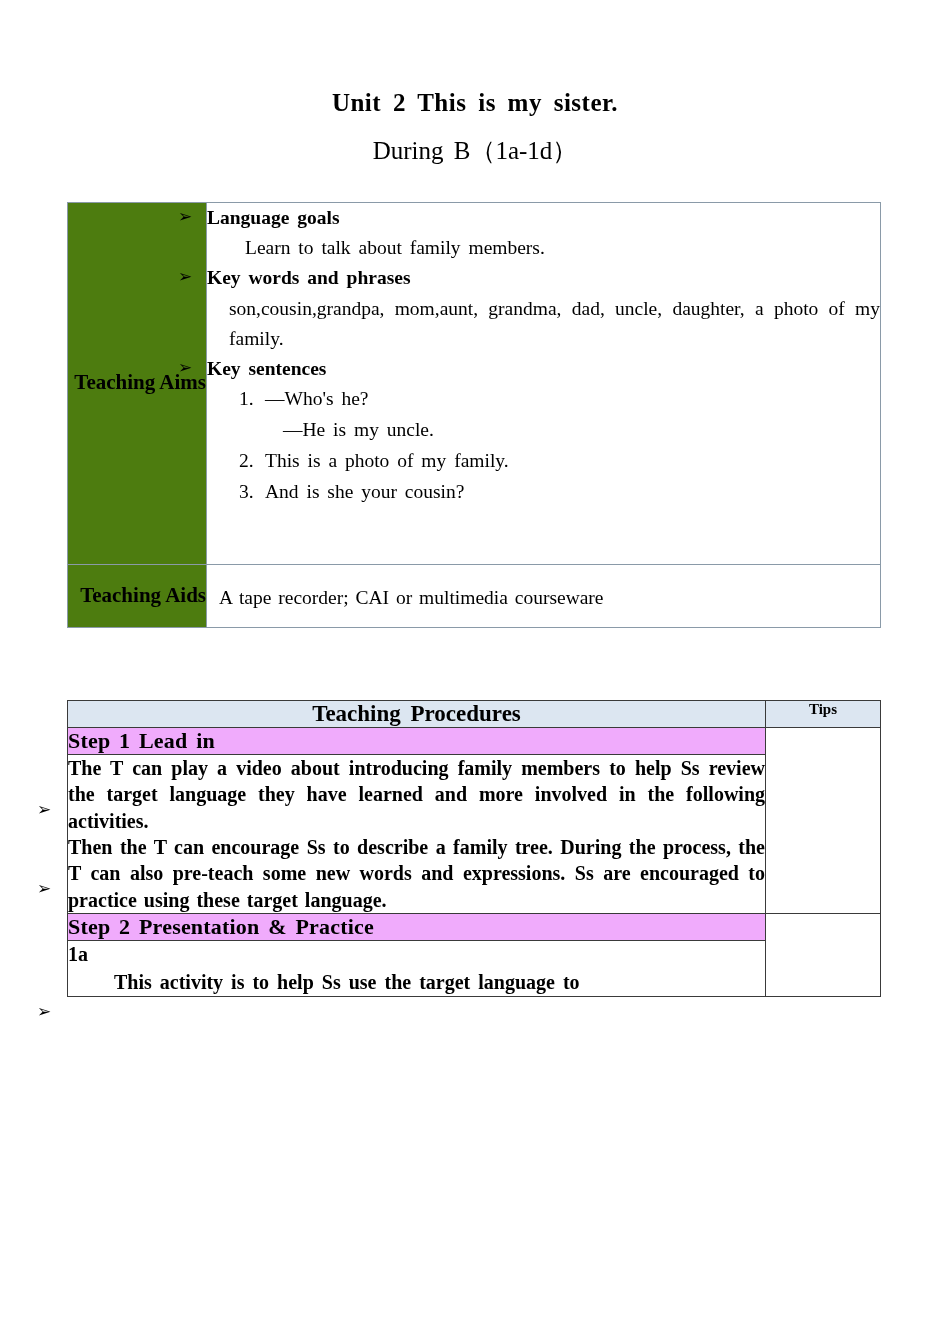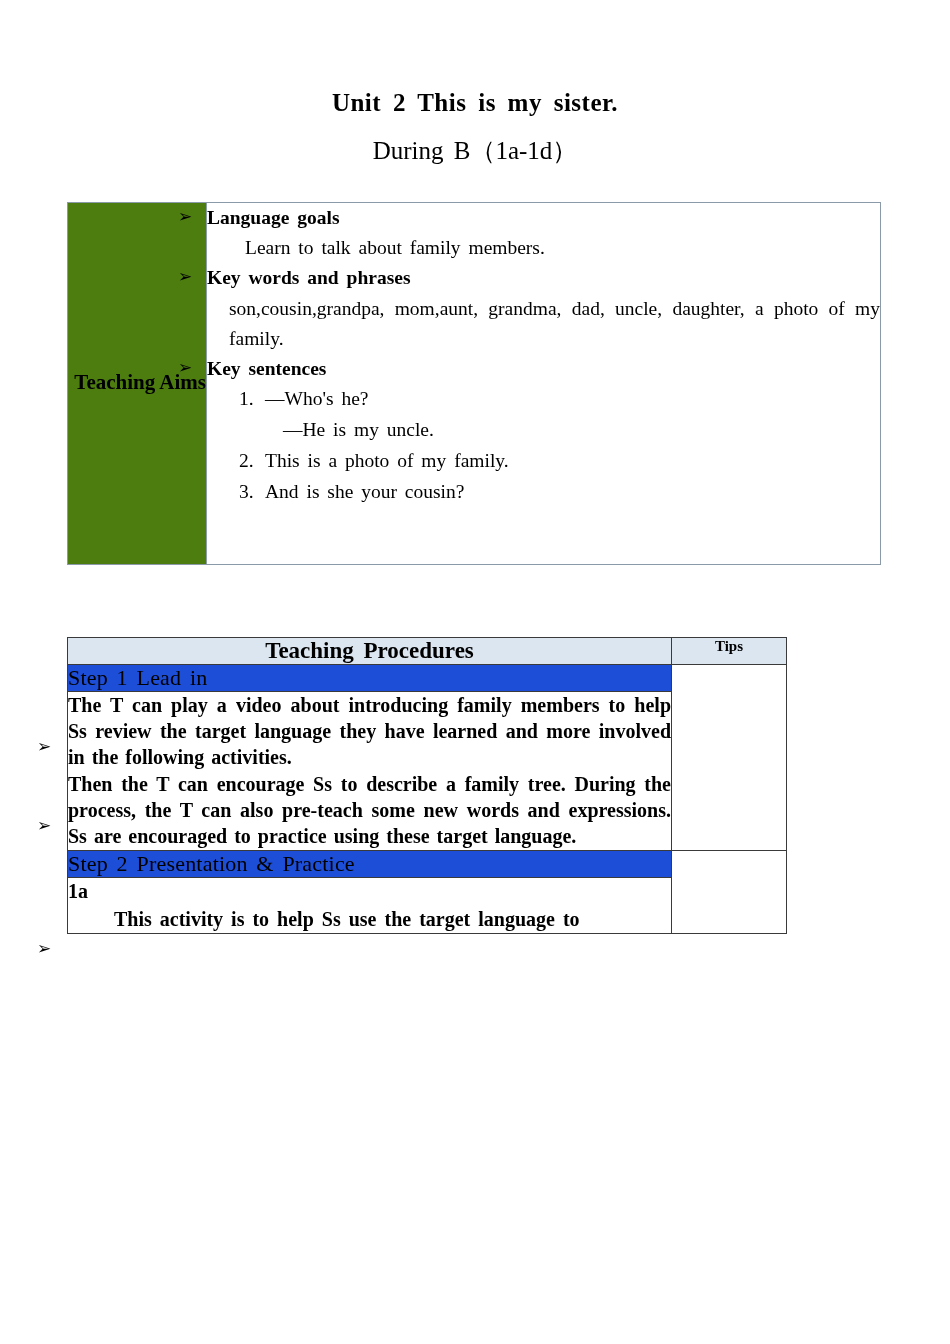--- a/index.html
+++ b/index.html
@@ -115,21 +115,21 @@
     word-spacing: 2px;
   }
 
   
   .proc-wrap {
     position: relative;
     margin: 72px 0 0 67px;
     width: 814px;
   }
   .tbl-proc {
-    width: 720px;
+    width: 814px;
     border-collapse: collapse;
     table-layout: fixed;
   }
   .tbl-proc td {
     border: 1px solid #3a3a3a;
     padding: 0;
     vertical-align: top;
   }
   .proc-head {
     background: #dce6f1;
@@ -141,22 +141,22 @@
   }
   .tips-head {
     background: #dce6f1;
     width: 114px;
     text-align: center;
     font-weight: bold;
     font-size: 15px;
     padding: 7px 0 8px 0;
   }
   .step-bar {
-    background: #1d4ed8;
-    font-weight: normal;
+    background: #f0abfc;
+    font-weight: bold;
     font-size: 22px;
     word-spacing: 3px;
     padding: 4px 0 5px 9px;
     letter-spacing: 0.2px;
   }
   .proc-body {
     background: #ffffff;
     font-weight: bold;
     font-size: 20px;
     line-height: 1.32;
@@ -235,20 +235,26 @@
           <span class="sent-num">3.</span>
           <span>And is she your cousin?</span>
         </li>
       </ul>
 
       <div class="aims-spacer"></div>
     </td>
   </tr>
 
 
+  <tr>
+    <td class="cell-label">
+      <span>Teaching Aids</span>
+    </td>
+    <td class="cell-body aids">A tape recorder; CAI or multimedia courseware</td>
+  </tr>
 </tbody>
   </table>
 
 <div class="proc-wrap">
 
   <span class="margin-arrow" style="top:101px;">➢</span>
   <span class="margin-arrow" style="top:180px;">➢</span>
   <span class="margin-arrow" style="top:303px;">➢</span>
 
   <table class="tbl-proc">

